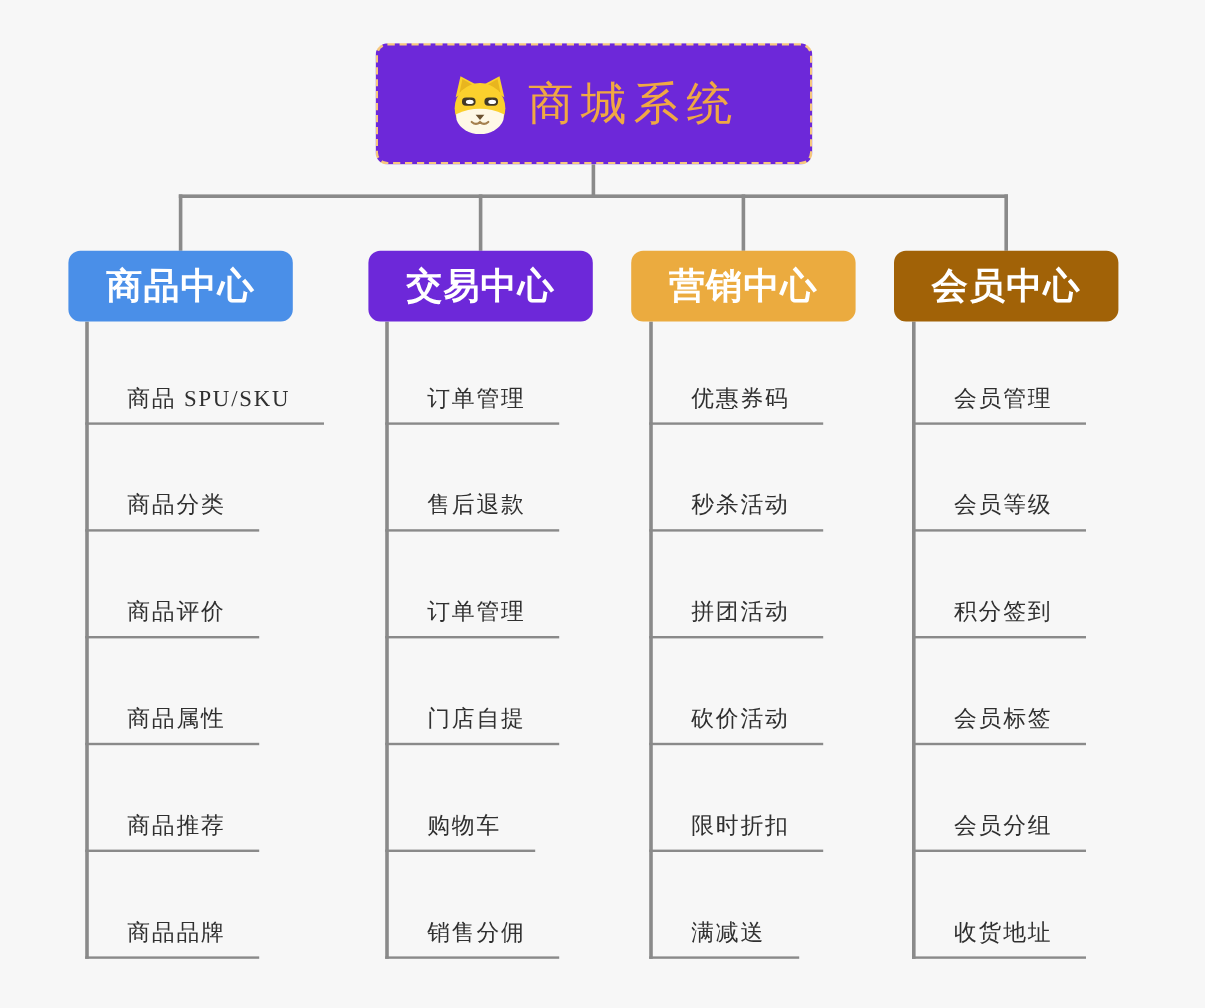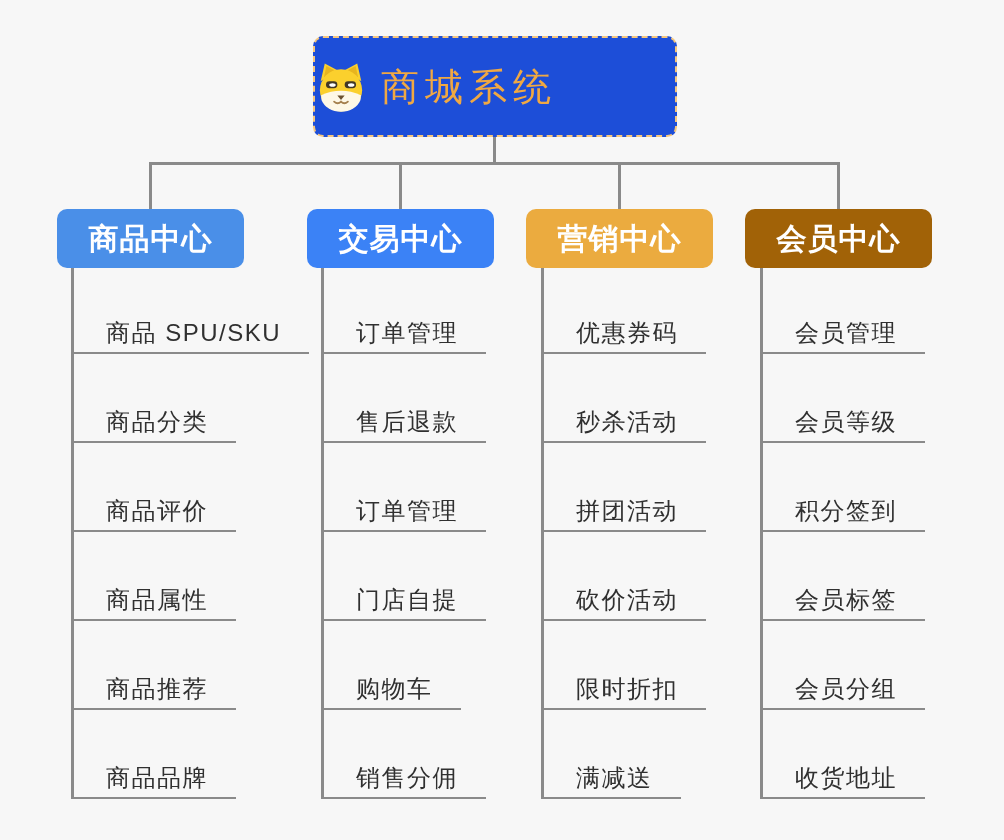--- a/index.html
+++ b/index.html
@@ -14,22 +14,22 @@
   body{
     background:var(--bg);
     font-family:"Liberation Sans","DejaVu Sans",sans-serif;
     overflow:hidden;
   }
   .canvas{position:relative;width:1004px;height:840px;}
 
   
   .root-node{
     position:absolute;left:313px;top:36px;width:364px;height:101px;
-    background:#1d4ed8;border:2px dashed var(--root-border);border-radius:10px;
-    display:flex;align-items:center;gap:14px;
+    background:#6d28d9;border:2px dashed var(--root-border);border-radius:10px;
+    display:flex;align-items:center;justify-content:center;gap:14px;
     cursor:pointer;
   }
   .root-title{
     font-size:38px;letter-spacing:6px;color:var(--root-accent);
     white-space:nowrap;line-height:1;
   }
   .dog{width:52px;height:52px;display:inline-flex;}
 
   
   .cline{position:absolute;background:var(--line);}
@@ -46,23 +46,24 @@
     display:flex;align-items:center;justify-content:center;cursor:pointer;
   }
   .branch-0{left:57px;} .branch-1{left:307px;} .branch-2{left:526px;} .branch-3{left:745px;}
   .branch span{
     color:#ffffff;font-size:30px;letter-spacing:1px;line-height:1;white-space:nowrap;font-weight:bold;
   }
 
   
   .leaf{
     position:absolute;display:inline-block;white-space:nowrap;
-    font-size:24px;letter-spacing:1.5px;line-height:26px;color:var(--leaf-text);
+    font-size:19px;letter-spacing:1.5px;line-height:26px;color:var(--leaf-text);
     padding:0 28px 6px 35px;border-bottom:2px solid var(--line);
     cursor:pointer;
+    font-family:Liberation Serif, serif;
   }
   .col-0{left:71px;} .col-1{left:321px;} .col-2{left:541px;} .col-3{left:760px;}
   .r0{top:320px;} .r1{top:409px;} .r2{top:498px;} .r3{top:587px;text-align:center;} .r4{top:676px;} .r5{top:765px;}
 </style>
 </head>
 <body>
 
 <div class="canvas">
 
   <div class="cline root-drop"></div>
@@ -92,21 +93,21 @@
         <path d="M27.5 42.5 h9 l-4.5 5.5 z" fill="#6b5130"></path>
         <path d="M23.5 50 Q28 54 32 50 Q36 54 40.5 50" stroke="#a5804e" stroke-width="2.2" fill="none" stroke-linecap="round"></path>
       </svg>
     </span>
     <span class="root-title">商城系统</span>
   </div>
 
   <div class="branch branch-0" style="background: rgb(74, 143, 232);">
     <span>商品中心</span>
   </div>
-  <div class="branch branch-1" style="background: #3b82f6;">
+  <div class="branch branch-1" style="background: #6d28d9;">
     <span>交易中心</span>
   </div>
   <div class="branch branch-2" style="background: rgb(235, 171, 63); text-align: right;">
     <span>营销中心</span>
   </div>
   <div class="branch branch-3" style="background: #a16207;">
     <span>会员中心</span>
   </div>
 
   <div class="leaf col-0 r0">商品 SPU/SKU</div>

